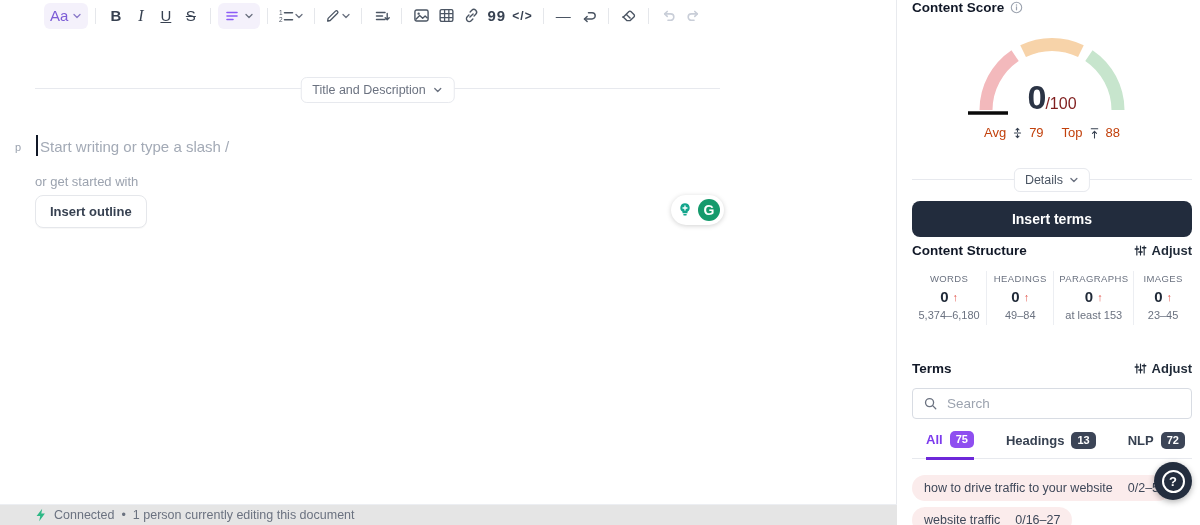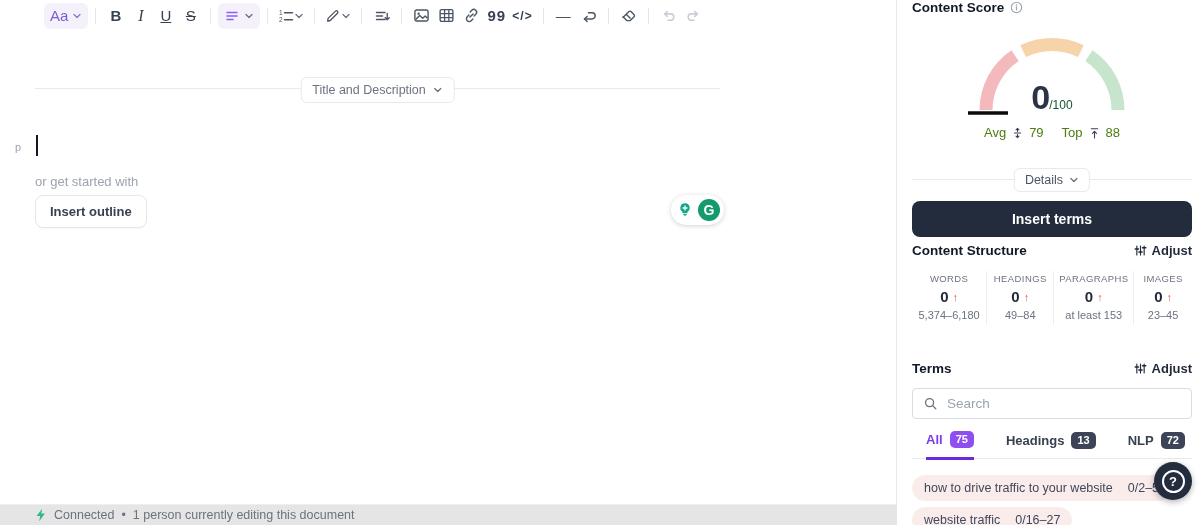--- a/index.html
+++ b/index.html
@@ -44,23 +44,23 @@
   .status-sep { color:#6b7280; }
 
   
   .panel { position:absolute; top:0; left:898px; width:302px; height:525px; padding:0 8px 0 14px; background:#fff; }
   .panel-title { font-size:13.5px; font-weight:700; color:#111827; }
   .score-header { display:flex; gap:6px; align-items:center; padding-top:0px; }
 
   .gauge-wrap { position:relative; height:96px; margin-top:10px; display:flex; justify-content:center; }
   .score-text { position:absolute; bottom:4px; left:0; right:0; text-align:center; white-space:nowrap; }
   .score-value { font-size:34px; font-weight:700; color:#2b3445; letter-spacing:-1px; }
-  .score-max { font-size:12px; color:#14532d; }
-
-  .avg-row { display:flex; justify-content:center; gap:18px; font-size:13px; color:#4d7c0f; margin-top:4px; align-items:center; }
+  .score-max { font-size:16px; color:#7f1d1d; }
+
+  .avg-row { display:flex; justify-content:center; gap:18px; font-size:13px; color:#c2410c; margin-top:4px; align-items:center; }
   .avg-item { display:flex; gap:5px; align-items:center; }
 
   .details-divider { position:relative; border-top:1px solid #e7e9ee; margin-top:39px; }
   .details-btn { position:absolute; top:-12px; left:50%; transform:translateX(-50%); background:#fff; border:1px solid #e7e9ee; border-radius:6px; padding:4px 10px; font-size:12.5px; color:#4b5563; display:flex; gap:6px; align-items:center; cursor:pointer; }
 
   .insert-terms-btn { margin-top:21px; width:100%; background:#222c3d; color:#fff; font-weight:700; font-size:14px; border:none; border-radius:8px; padding:10px 16px; text-align:center; cursor:pointer; }
 
   .section-row { display:flex; justify-content:space-between; align-items:center; margin-top:6px; }
   .adjust-btn { display:flex; gap:5px; align-items:center; font-size:13px; font-weight:600; color:#1f2937; cursor:pointer; }
 
@@ -246,20 +246,21 @@
       <span>
           <svg width="10" height="10" viewBox="0 0 10 10">
             <path d="M2 3.5 L5 6.5 L8 3.5" stroke="#6b7280" stroke-width="1.3" fill="none" stroke-linecap="round" stroke-linejoin="round"></path>
           </svg>
         </span>
     </div>
   </div>
 
   <div class="block-marker">p</div>
   <div class="caret"></div>
+  <div class="placeholder-text">Start writing or type a slash /</div>
 
   <div class="get-started">or get started with</div>
   <button class="insert-outline-btn">Insert outline</button>
 
   <div class="grammarly">
     <span>
         <svg width="20" height="20" viewBox="0 0 20 20">
           <path d="M10 3.2a4.6 4.6 0 0 0-2.5 8.5v1.6h5v-1.6A4.6 4.6 0 0 0 10 3.2z" fill="#14a58c"></path>
           <rect x="8.2" y="14" width="3.6" height="1.6" rx="0.8" fill="#14a58c"></rect>
           <path d="M10 6v4M8 8h4" stroke="#fff" stroke-width="1.3" stroke-linecap="round"></path>

